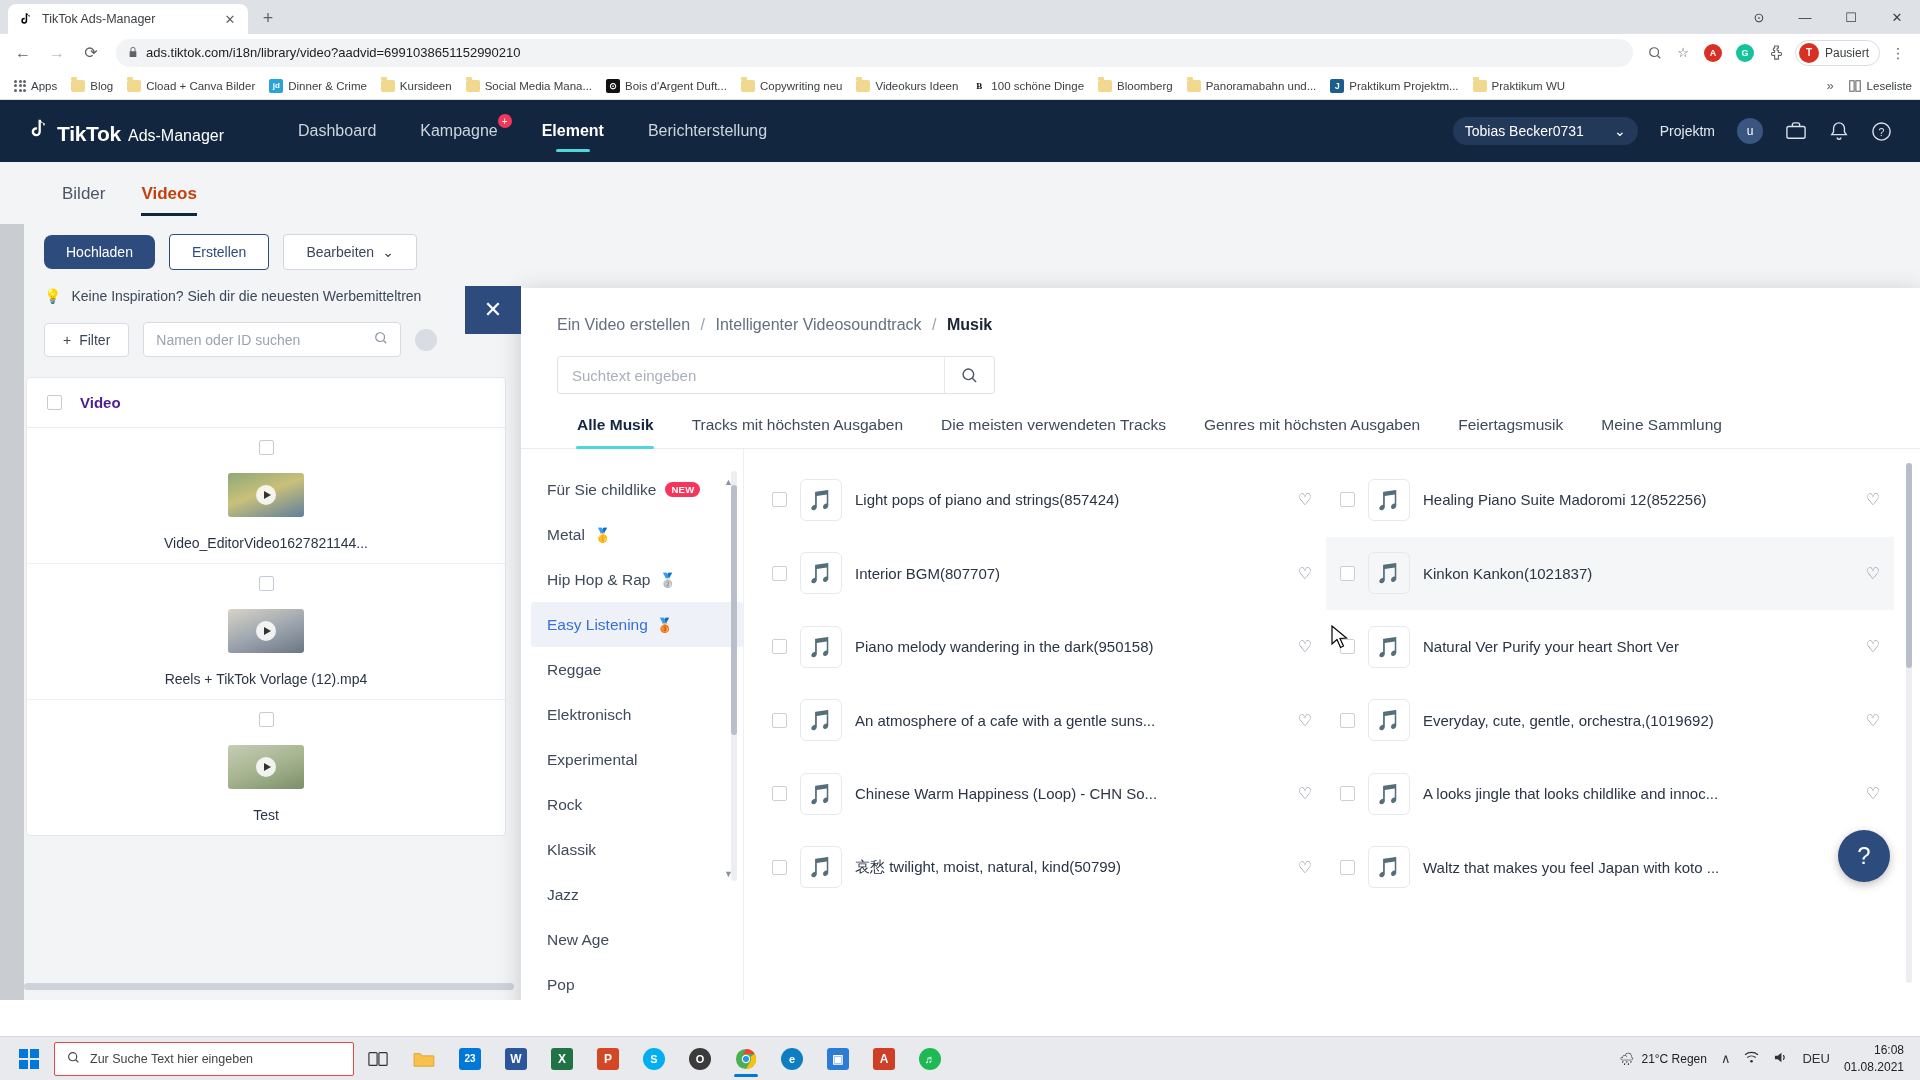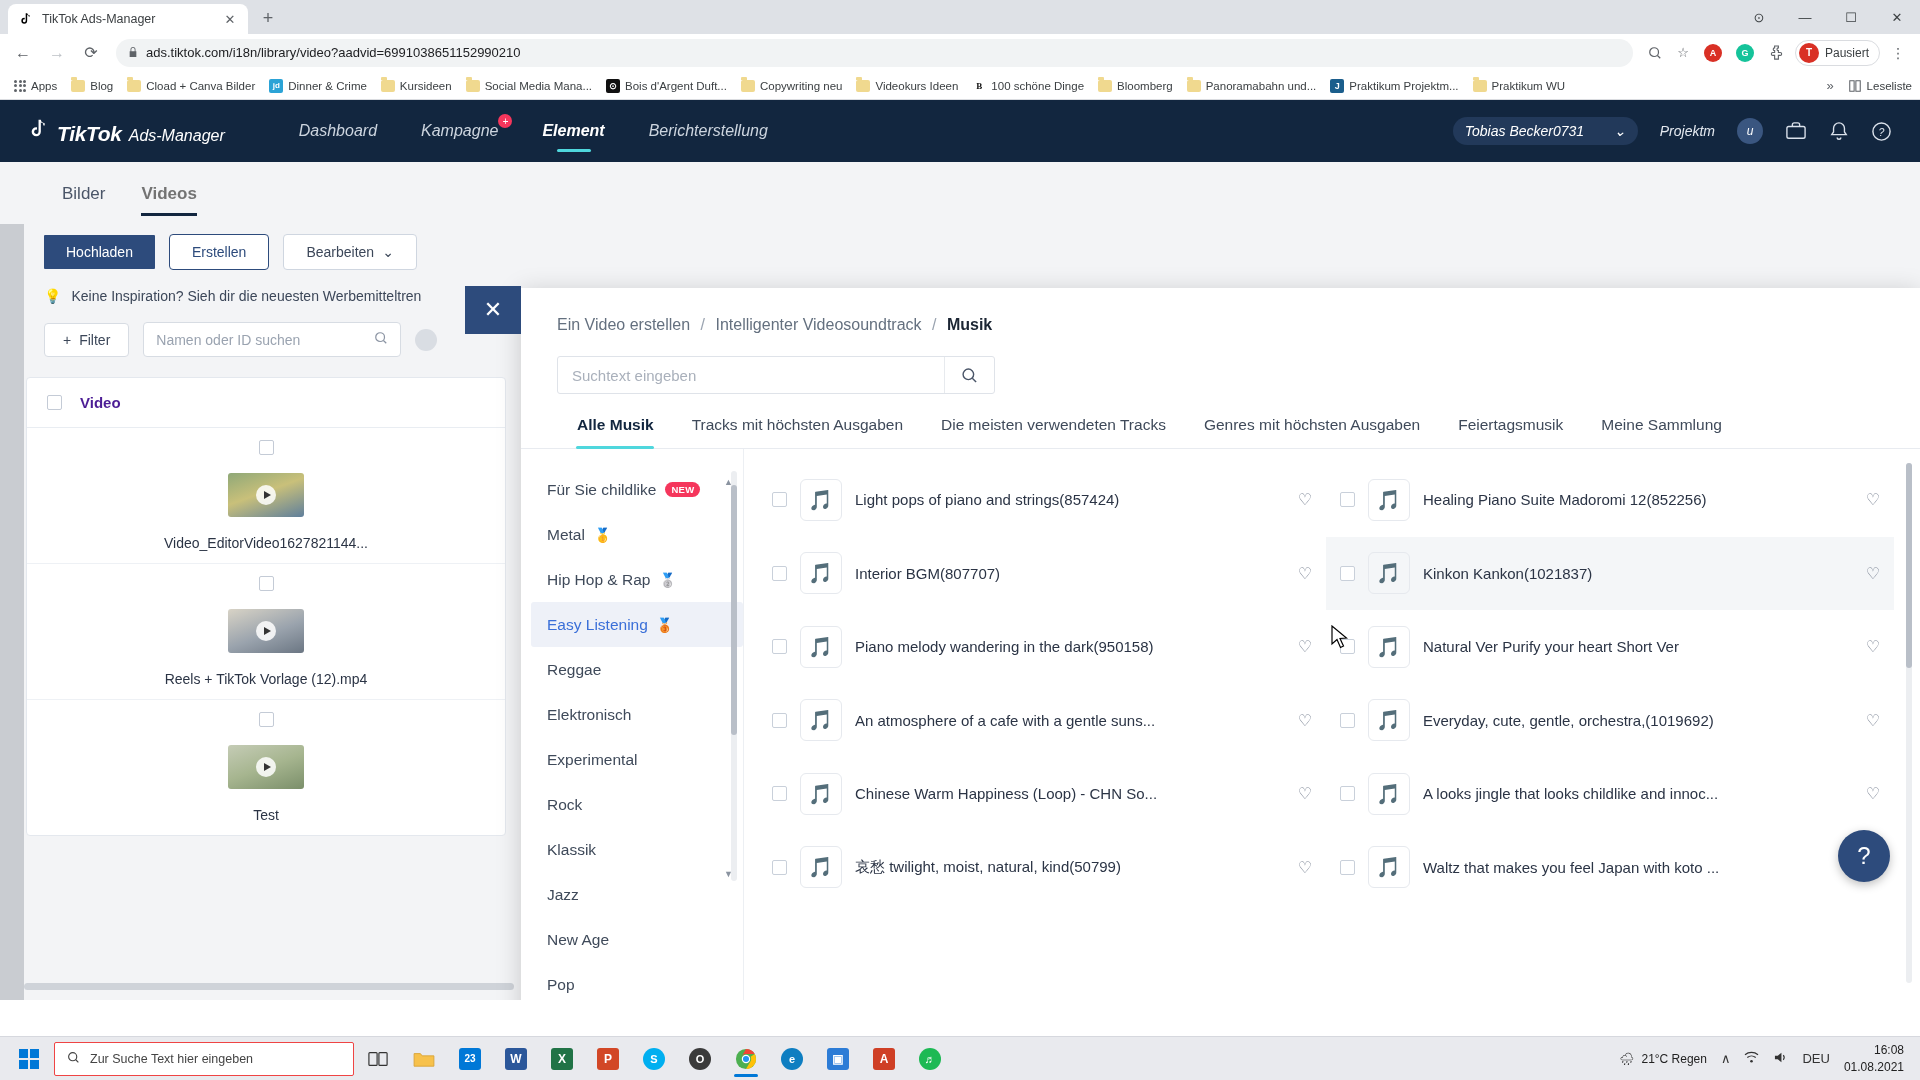--- a/index.html
+++ b/index.html
@@ -64,21 +64,21 @@
   .bm-sq { width:14px;height:14px;border-radius:2px;display:flex;align-items:center;justify-content:center;font-size:9px;color:#fff;font-weight:bold;}
   .bm-right { position:absolute; right:8px; display:flex; align-items:center; gap:10px; }
   .bm-overflow { color:#5f6368; font-size:13px; padding:0 4px;}
   .bm-reading { display:flex;align-items:center;gap:5px;font-size:11.5px;color:#3c4043;}
 
   
   .page { position: relative; width:1920px; height: 900px; overflow:hidden; background:#f5f6f7; }
 
   .tt-header {
     height: 62px; background: #12263f; display:flex; align-items:center;
-    padding: 0 28px; gap: 0; position:relative;font-style:italic;
+    padding: 0 28px; gap: 0; position:relative;
   }
   .tt-logo { display:flex; align-items:baseline; gap:7px; color:#fff; }
   .tt-logo .note { font-size: 26px; line-height:1; }
   .tt-logo .brand { font-size: 21px; font-weight: 700; letter-spacing:-0.3px;}
   .tt-logo .sub { font-size: 16px; font-weight: 400; }
   .tt-nav { display:flex; align-items:center; margin-left: 52px; height:62px; }
   .tt-nav-item {
     position:relative; color:#cdd5df; font-size: 16px; padding: 0 22px;
     height:62px; display:flex;align-items:center; white-space:nowrap;justify-content:flex-end;
   }
@@ -99,25 +99,25 @@
     min-width: 185px; justify-content:space-between;
   }
   .lang { color:#e4e9f0; font-size:14px; }
   .hdr-circle { width:26px;height:26px;border-radius:50%;background:#3a5680;color:#fff;display:flex;align-items:center;justify-content:center;font-size:12px;}
   .hdr-ic { color:#dbe2ec; font-size:17px; display:flex; align-items:center; }
 
   
   .bg-content { position:absolute; top:62px; left:0; width:1920px; height:838px; background:#f3f4f6; }
   .bg-tabs { display:flex; align-items:center; gap:0; padding: 22px 0 0 44px; }
   .bg-tab { font-size:17px; color:#4a5568; padding: 0 18px 12px; position:relative; }
-  .bg-tab.active { color:#737373; font-weight:600; }
+  .bg-tab.active { color:#c2410c; font-weight:600; }
   .bg-tab.active:after{content:'';position:absolute;bottom:0;left:18px;right:18px;height:3px;background:#12263f;}
   .bg-btns { display:flex; align-items:center; gap:14px; padding: 18px 0 0 44px; }
   .btn-primary {
-    background:#2d4b7c; color:#fff; border-radius:1px; padding: 9px 22px;
+    background:#2d4b7c; color:#fff; border-radius:8px; padding: 9px 22px;
     font-size:14px; border:none;
   }
   .btn-outline {
     background:#fff; color:#2d4b7c; border:1px solid #2d4b7c; border-radius:4px;
     padding: 9px 22px; font-size:14px;
   }
   .btn-outline.gray { color:#3c4759; border-color:#cfd6e0; display:flex;align-items:center;gap:8px;}
   .bg-banner {
     margin: 18px 0 0 44px; display:flex; align-items:center; gap:10px;
     font-size:14px; color:#3c4759;

